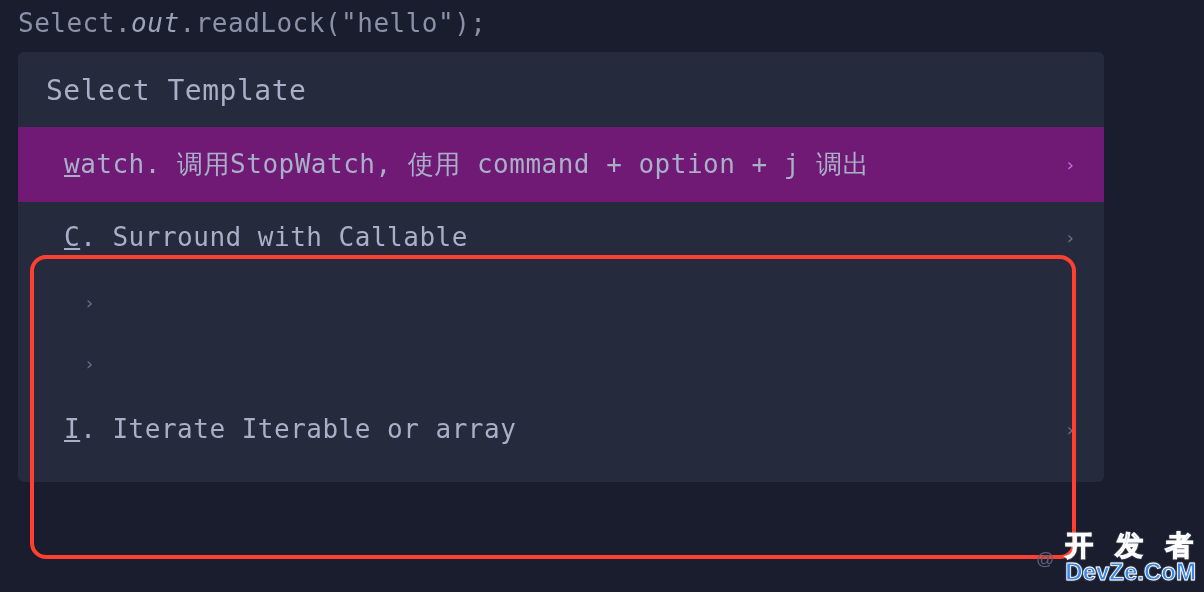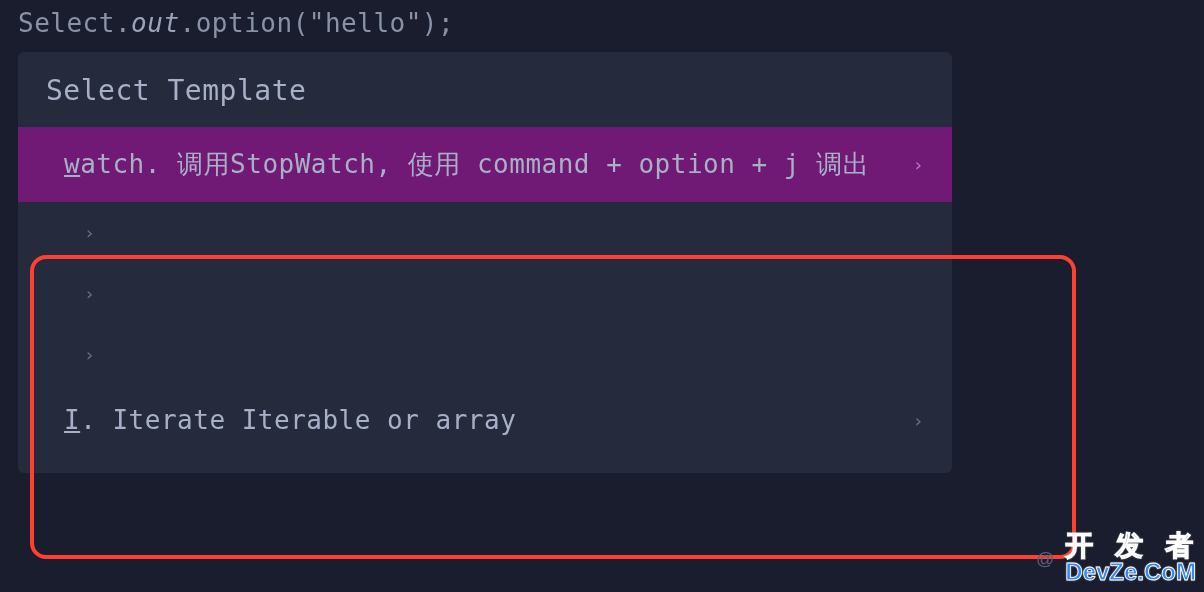--- a/index.html
+++ b/index.html
@@ -41,21 +41,21 @@
     .code-string {
       color: #8a92a8;
     }
     .code-semi {
       color: #8a92a8;
     }
     .popup {
       position: absolute;
       left: 18px;
       top: 52px;
-      width: 934px;
+      width: 1086px;
       background: #262a3d;
       border-radius: 6px;
       padding-top: 18px;
       padding-bottom: 18px;
     }
     .popup-title {
       color: #a8b0c8;
       font-size: 28px;
       font-weight: 500;
       padding: 4px 28px 20px 28px;
@@ -131,31 +131,32 @@
       letter-spacing: 0px;
       -webkit-text-stroke: 0.8px #ffffff;
       text-shadow: 0 0 2px #fff;
       margin-top: -2px;
     }
   </style>
 </head>
 <body>
 
 <div class="code-line">
-  <span class="code-system">Select</span><span class="code-dot">.</span><span class="code-out">out</span><span class="code-dot">.</span><span class="code-println">option</span><span class="code-paren">(</span><span class="code-string">"hello"</span><span class="code-paren">)</span><span class="code-semi">;</span>
+  <span class="code-system">Select</span><span class="code-dot">.</span><span class="code-out">out</span><span class="code-dot">.</span><span class="code-println">readLock</span><span class="code-paren">(</span><span class="code-string">"hello"</span><span class="code-paren">)</span><span class="code-semi">;</span>
 </div>
 
 <div class="popup">
   <div class="popup-title">Select Template</div>
   <div id="template-list">
       <div class="template-item selected">
         <span class="template-label"><span class="mnemonic">w</span><span>atch. 调用StopWatch, 使用 command + option + j 调出</span></span>
         <span class="chevron">›</span>
       </div>
       <div class="template-item">
+        <span class="template-label"><span class="mnemonic">C</span><span>. Surround with Callable</span></span>
         <span class="chevron">›</span>
       </div>
       <div class="template-item">
         <span class="chevron">›</span>
       </div>
       <div class="template-item">
         <span class="chevron">›</span>
       </div>
       <div class="template-item">
         <span class="template-label"><span class="mnemonic">I</span><span>. Iterate Iterable or array</span></span>

